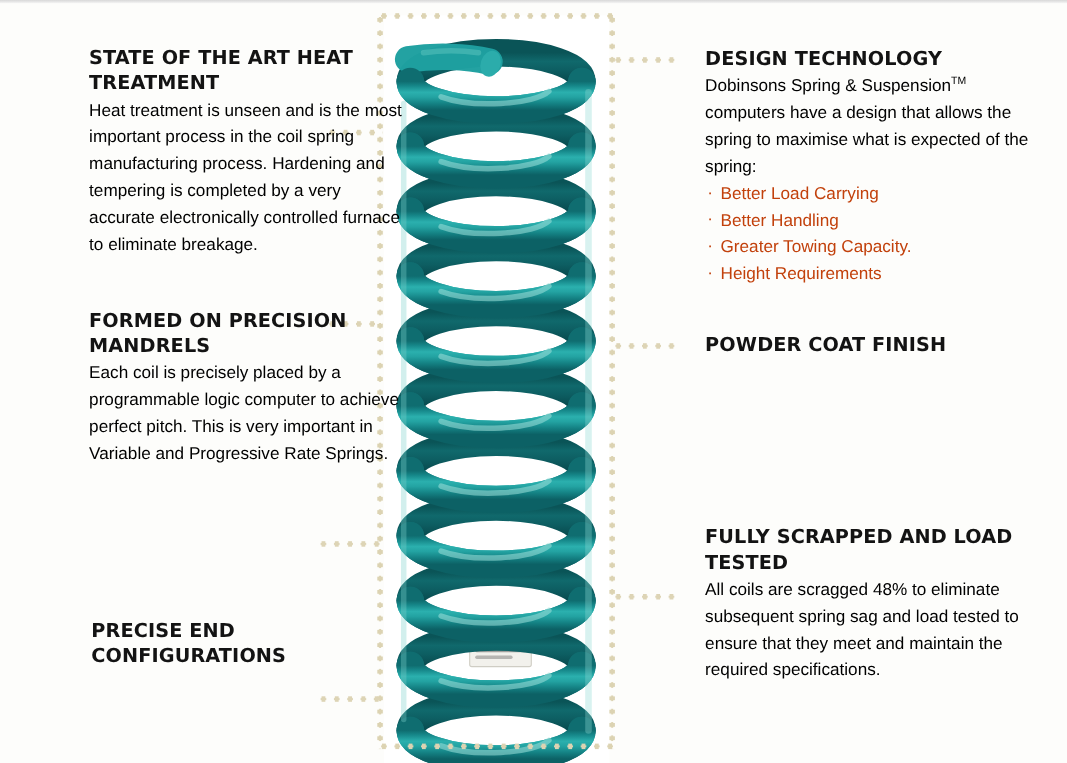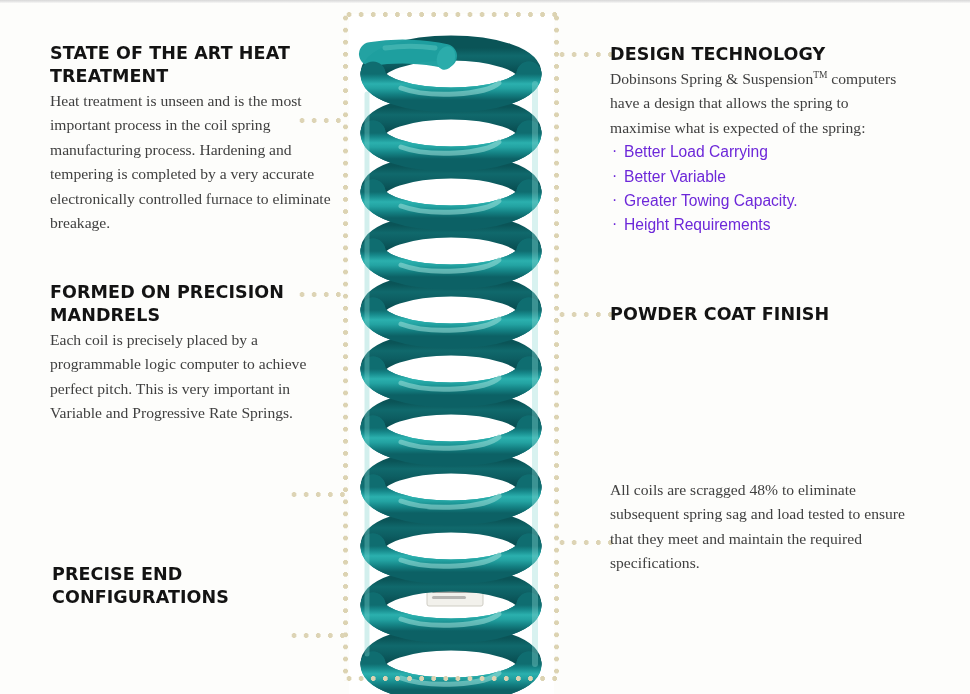--- a/index.html
+++ b/index.html
@@ -24,49 +24,49 @@
     left: 0; top: 0;
     width: 970px; height: 3px;
     background: linear-gradient(to bottom, #d8d8d8 0%, #e9e9e9 60%, #f7f7f6 100%);
   }
 
   
   .col { position: absolute; }
   #col-left  { left: 50px;  top: 0; width: 290px; }
   #col-right { left: 610px; top: 0; width: 300px; }
 
-  .block { position: absolute; }
+  .block { position: absolute; margin-left: 31px; }
 
   .block h2 {
     margin: 0 0 1px 0;
     font-family: "DejaVu Sans", sans-serif;
     font-weight: bold;
     font-size: 17.5px;
     line-height: 23px;
     letter-spacing: 0.1px;
     color: #131313;
     text-transform: uppercase;
   }
   .block p {
     margin: 0;
-    font-family: Liberation Serif, serif;
+    font-family: Liberation Sans, sans-serif;
     font-size: 15.6px;
     line-height: 24.4px;
-    color: #404040;
+    color: #000000;
   }
   .block ul {
     margin: 0;
     padding: 0;
     list-style: none;
   }
   .block ul li {
     font-family: "Liberation Sans", sans-serif;
     font-size: 15.6px;
     line-height: 24.4px;
-    color: #6d28d9;
+    color: #c2410c;
     padding-left: 14px;
     position: relative;
   }
   .block ul li::before {
     content: "\00B7";
     position: absolute;
     left: 2px;
     top: -1px;
     font-size: 15.6px;
   }
@@ -321,29 +321,30 @@
 
   </div>
 
   <div id="col-right" class="col">
 
     <div class="block" style="left:0; top:43px; width:300px;">
       <h2>DESIGN TECHNOLOGY</h2>
       <p><span>Dobinsons Spring &amp; Suspension</span><sup class="tm">TM</sup><span> computers have a design that allows the spring to maximise what is expected of the spring:</span></p>
       <ul>
         <li>Better Load Carrying</li>
-        <li>Better Variable</li>
+        <li>Better Handling</li>
         <li>Greater Towing Capacity.</li>
         <li>Height Requirements</li>
       </ul>
     </div>
 
     <div class="block" style="left:0; top:303px; width:300px;">
       <h2>POWDER COAT FINISH</h2>
     </div>
 
     <div class="block" style="left:0; top:478px; width:300px;">
+      <h2>FULLY SCRAPPED AND LOAD TESTED</h2>
       <p>All coils are scragged 48% to eliminate subsequent spring sag and load tested to ensure that they meet and maintain the required specifications.</p>
     </div>
 
   </div>
 
 </div>
 
 </body></html>

